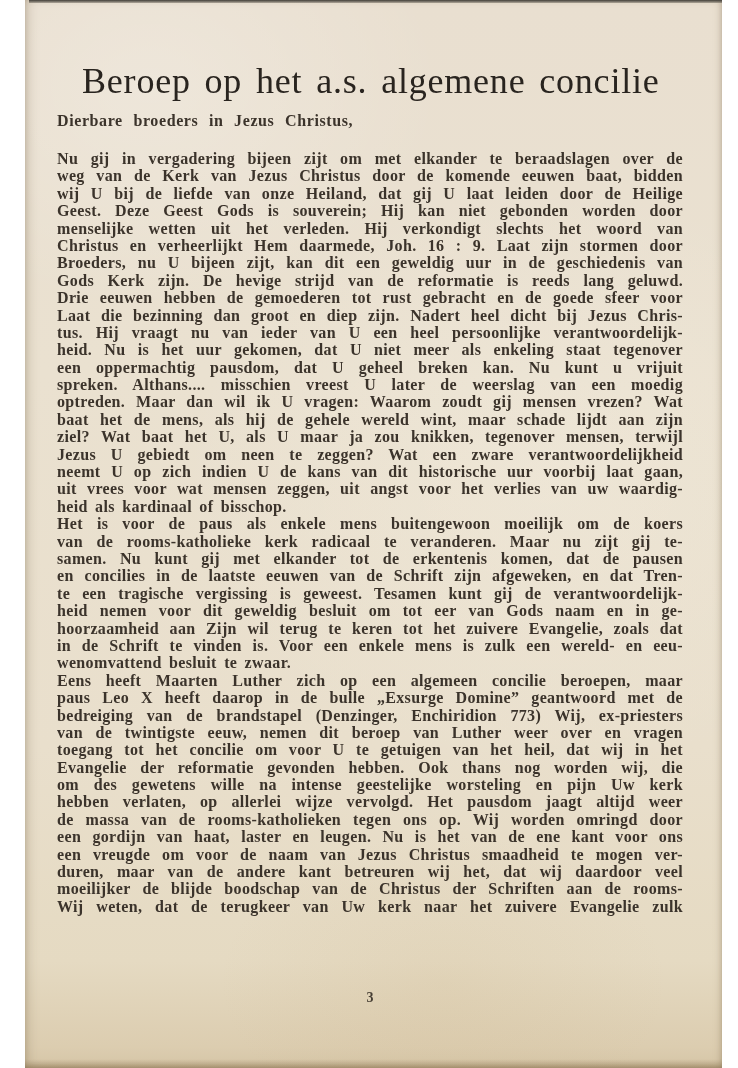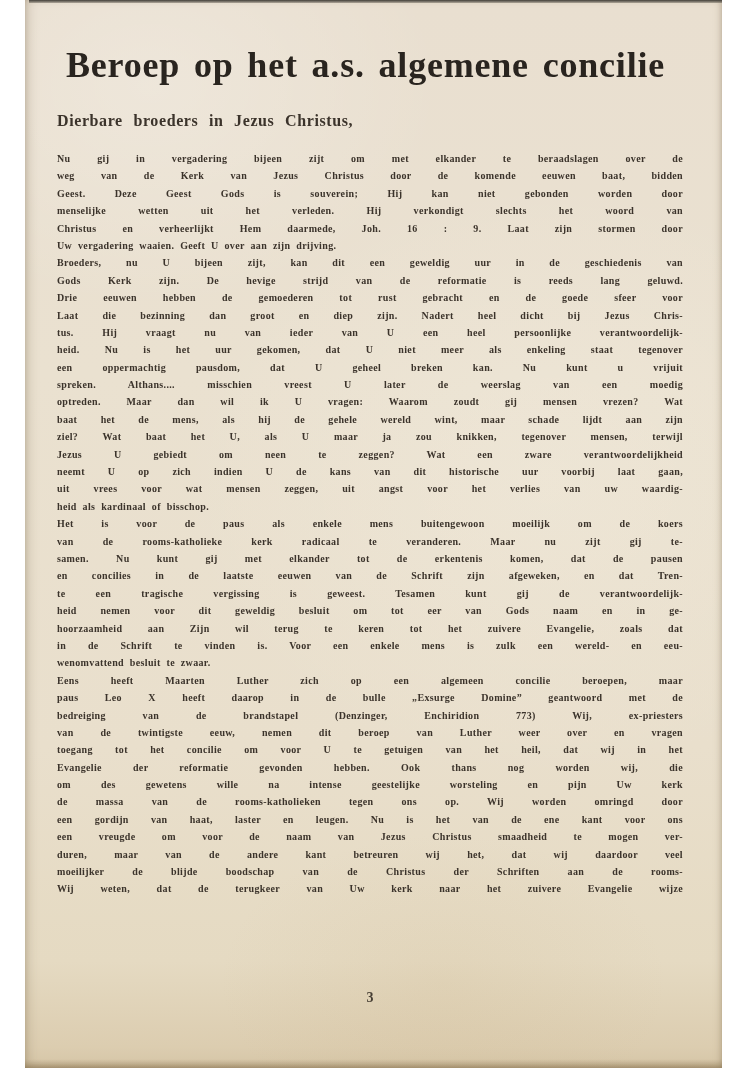--- a/index.html
+++ b/index.html
@@ -47,24 +47,24 @@
     bottom: 0;
     left: 0;
     right: 0;
     height: 9px;
     background: linear-gradient(180deg, rgba(120,95,55,0.0), rgba(120,95,55,0.28));
   }
   .title {
     position: absolute;
     left: 41px;
     top: 44px;
-    margin: 0;
+    margin: 16px;
     width: 630px;
     font-size: 36px;
-    font-weight: bold;
+    font-weight: normal;
     letter-spacing: 0.8px;
     word-spacing: 4px;
     color: #29241f;
     white-space: nowrap;
   }
   .salutation {
     position: absolute;
     left: 32px;
     top: 112px;
     margin: 0;
@@ -72,21 +72,21 @@
     font-weight: bold;
     letter-spacing: 0.6px;
     word-spacing: 6px;
     color: #3b332b;
   }
   .body-text {
     position: absolute;
     left: 32px;
     top: 150px;
     width: 626px;
-    font-size: 10px;
+    font-size: 16px;
     font-weight: bold;
     letter-spacing: 0.35px;
     word-spacing: 3px;
     line-height: 17.4px;
     color: #3b332b;
   }
   .line {
     text-align: justify;
     text-align-last: justify;
     white-space: normal;
@@ -112,24 +112,24 @@
 <body>
 
 <div class="stage">
   <div class="scan">
     <div class="edge-top"></div>
     <h1 class="title">Beroep op het a.s. algemene concilie</h1>
     <p class="salutation">Dierbare broeders in Jezus Christus,</p>
     <div class="body-text">
         <div class="line">Nu gij in vergadering bijeen zijt om met elkander te beraadslagen over de</div>
         <div class="line">weg van de Kerk van Jezus Christus door de komende eeuwen baat, bidden</div>
+        <div class="line">wij U bij de liefde van onze Heiland, dat gij U laat leiden door de Heilige</div>
         <div class="line">Geest. Deze Geest Gods is souverein; Hij kan niet gebonden worden door</div>
         <div class="line">menselijke wetten uit het verleden. Hij verkondigt slechts het woord van</div>
         <div class="line">Christus en verheerlijkt Hem daarmede, Joh. 16 : 9. Laat zijn stormen door</div>
-        <div class="line last">Uw vergadering waaien. Geeft U over aan zijn drijving.</div>
         <div class="line">Broeders, nu U bijeen zijt, kan dit een geweldig uur in de geschiedenis van</div>
         <div class="line">Gods Kerk zijn. De hevige strijd van de reformatie is reeds lang geluwd.</div>
         <div class="line">Drie eeuwen hebben de gemoederen tot rust gebracht en de goede sfeer voor</div>
         <div class="line">Laat die bezinning dan groot en diep zijn. Nadert heel dicht bij Jezus Chris-</div>
         <div class="line">tus. Hij vraagt nu van ieder van U een heel persoonlijke verantwoordelijk-</div>
         <div class="line">heid. Nu is het uur gekomen, dat U niet meer als enkeling staat tegenover</div>
         <div class="line">een oppermachtig pausdom, dat U geheel breken kan. Nu kunt u vrijuit</div>
         <div class="line">spreken. Althans.... misschien vreest U later de weerslag van een moedig</div>
         <div class="line">optreden. Maar dan wil ik U vragen: Waarom zoudt gij mensen vrezen? Wat</div>
         <div class="line">baat het de mens, als hij de gehele wereld wint, maar schade lijdt aan zijn</div>
@@ -147,23 +147,24 @@
         <div class="line">hoorzaamheid aan Zijn wil terug te keren tot het zuivere Evangelie, zoals dat</div>
         <div class="line">in de Schrift te vinden is. Voor een enkele mens is zulk een wereld- en eeu-</div>
         <div class="line last">wenomvattend besluit te zwaar.</div>
         <div class="line">Eens heeft Maarten Luther zich op een algemeen concilie beroepen, maar</div>
         <div class="line">paus Leo X heeft daarop in de bulle „Exsurge Domine” geantwoord met de</div>
         <div class="line">bedreiging van de brandstapel (Denzinger, Enchiridion 773) Wij, ex-priesters</div>
         <div class="line">van de twintigste eeuw, nemen dit beroep van Luther weer over en vragen</div>
         <div class="line">toegang tot het concilie om voor U te getuigen van het heil, dat wij in het</div>
         <div class="line">Evangelie der reformatie gevonden hebben. Ook thans nog worden wij, die</div>
         <div class="line">om des gewetens wille na intense geestelijke worsteling en pijn Uw kerk</div>
+        <div class="line">hebben verlaten, op allerlei wijze vervolgd. Het pausdom jaagt altijd weer</div>
         <div class="line">de massa van de rooms-katholieken tegen ons op. Wij worden omringd door</div>
         <div class="line">een gordijn van haat, laster en leugen. Nu is het van de ene kant voor ons</div>
         <div class="line">een vreugde om voor de naam van Jezus Christus smaadheid te mogen ver-</div>
         <div class="line">duren, maar van de andere kant betreuren wij het, dat wij daardoor veel</div>
         <div class="line">moeilijker de blijde boodschap van de Christus der Schriften aan de rooms-</div>
-        <div class="line">Wij weten, dat de terugkeer van Uw kerk naar het zuivere Evangelie wijze</div>
+        <div class="line">Wij weten, dat de terugkeer van Uw kerk naar het zuivere Evangelie zulk</div>
       </div>
     <div class="page-number">3</div>
     <div class="edge-bottom"></div>
   </div>
 </div>
 
 </body></html>

